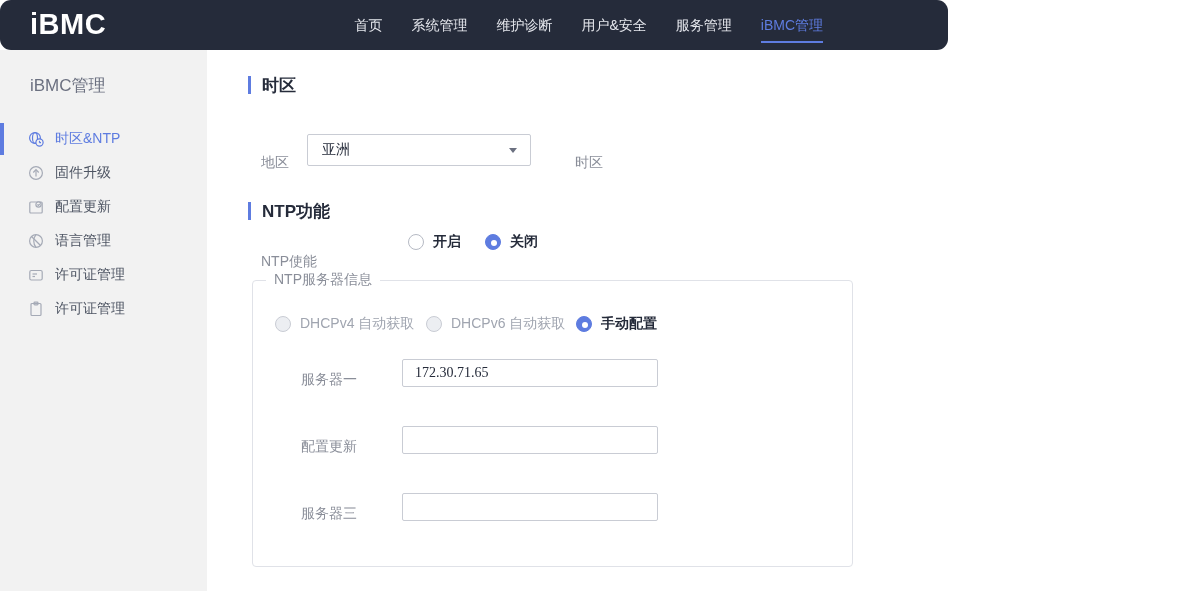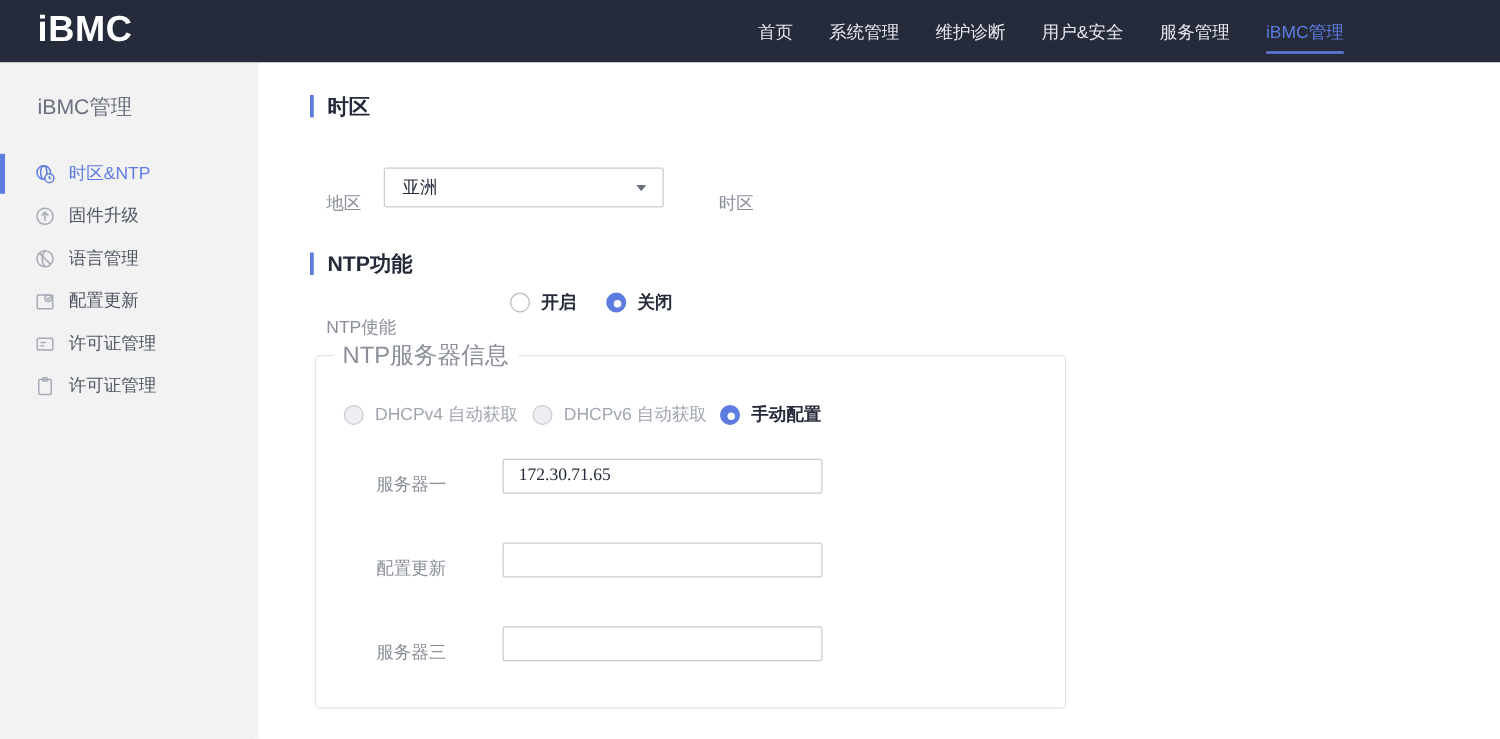--- a/index.html
+++ b/index.html
@@ -1,21 +1,21 @@
 <!DOCTYPE html>
 <html><head>
 <meta charset="utf-8">
 <style>
   * { margin:0; padding:0; box-sizing:border-box; }
   html,body { width:1200px; height:591px; }
   body { font-family:"Liberation Sans","DejaVu Sans",sans-serif; background:#fff; }
   #page { position:relative; width:1200px; height:591px; overflow:hidden; background:#fff; }
 
   
-  .topbar { position:absolute; left:0; top:0; width:1200px; height:50px; background:#252b3a; display:flex; align-items:center; }
+  .topbar { position:absolute; left:0; top:0; width:948px; height:50px; background:#252b3a; display:flex; align-items:center;border-radius:11px; }
   .logo { position:absolute; left:30px; top:0; height:50px; line-height:48px; color:#ffffff; font-size:29px; font-weight:700; letter-spacing:0.5px; }
   .topnav { position:absolute; right:125px; top:0; height:50px; display:flex; align-items:center; gap:29px; }
   .topnav-item { position:relative; height:50px; line-height:50px; color:#e6e8ee; font-size:14px; cursor:pointer; white-space:nowrap; }
   .topnav-item.active { color:#5e7ce0; }
   .topnav-item.active::after { content:""; position:absolute; left:0; right:0; bottom:7px; height:2px; background:#5e7ce0; }
 
   
   .sidebar { position:absolute; left:0; top:50px; width:207px; height:541px; background:#f2f2f2; }
   .sidebar-title { position:absolute; left:30px; top:24px; font-size:17px; color:#6b7080; }
   .side-menu { position:absolute; left:0; top:72px; width:207px; }
@@ -51,21 +51,21 @@
   .radio.checked { background:#5e7ce0; border-color:#5e7ce0; }
   .radio.checked::after { content:""; position:absolute; left:5px; top:5px; width:6px; height:6px; border-radius:50%; background:#fff; }
   .radio.disabled { background:#eceef2; border-color:#c9ccd4; cursor:default; }
   .radio-group { position:absolute; display:flex; align-items:center; }
   .radio-group .rlbl { margin-left:9px; font-size:14px; color:#252b3a; font-weight:600; white-space:nowrap; }
   .radio-group .rlbl.dis { color:#a0a5b0; font-weight:400; }
   .rg-on { left:201px; top:183px; }
   .rg-off { left:278px; top:183px; }
 
   .ntp-fieldset { position:absolute; left:45px; top:221px; width:601px; height:296px; border:1px solid #e0e2e8; border-radius:4px; }
-  .ntp-fieldset legend { margin-left:13px; padding:0 8px; font-size:19px; color:#8a8e99; }
+  .ntp-fieldset legend { margin-left:13px; padding:0 8px; font-size:14px; color:#8a8e99; }
   .rg-dhcp4 { left:22px; top:26px; }
   .rg-dhcp6 { left:173px; top:26px; }
   .rg-manual { left:323px; top:26px; }
 
   .srv-label { position:absolute; font-size:14px; color:#8a8e99; white-space:nowrap; }
   .srv-input { position:absolute; left:149px; width:256px; height:28px; border:1px solid #c9ccd4; border-radius:2px; background:#fff; font-size:14px; color:#252b3a; padding:0 12px; font-family:Liberation Serif, serif; outline:none; }
   .sl1 { left:48px; top:82px; } .si1 { top:70px; }
   .sl2 { left:48px; top:149px; } .si2 { top:137px; }
   .sl3 { left:48px; top:216px; } .si3 { top:204px; }
 
@@ -113,37 +113,37 @@
               <line x1="8" y1="11.5" x2="8" y2="5"></line>
               <polyline points="5.3,7.5 8,4.7 10.7,7.5"></polyline>
           </svg>
           </span>
         <span class="lbl">固件升级</span>
       </div>
 
       <div class="side-item">
         <span class="icon">
           <svg width="16" height="16" viewBox="0 0 16 16" fill="none" stroke="currentColor" stroke-width="1.2">
+            <rect x="1.8" y="3" width="12.4" height="11" rx="1"></rect>
+              <circle cx="10.5" cy="5.5" r="2.6" fill="#f2f2f2"></circle>
+              <polyline points="9.3,5.5 10.5,6.5 11.8,4.8"></polyline>
+          </svg>
+          </span>
+        <span class="lbl">配置更新</span>
+      </div>
+
+      <div class="side-item">
+        <span class="icon">
+          <svg width="16" height="16" viewBox="0 0 16 16" fill="none" stroke="currentColor" stroke-width="1.2">
             <circle cx="8" cy="8" r="6.4"></circle>
               <path d="M3.5 3.5 L12.5 12.5"></path>
               <path d="M8 1.6 C5 5 5 11 8 14.4"></path>
           </svg>
           </span>
         <span class="lbl">语言管理</span>
-      </div>
-
-      <div class="side-item">
-        <span class="icon">
-          <svg width="16" height="16" viewBox="0 0 16 16" fill="none" stroke="currentColor" stroke-width="1.2">
-            <rect x="1.8" y="3" width="12.4" height="11" rx="1"></rect>
-              <circle cx="10.5" cy="5.5" r="2.6" fill="#f2f2f2"></circle>
-              <polyline points="9.3,5.5 10.5,6.5 11.8,4.8"></polyline>
-          </svg>
-          </span>
-        <span class="lbl">配置更新</span>
       </div>
 
       <div class="side-item">
         <span class="icon">
           <svg width="16" height="16" viewBox="0 0 16 16" fill="none" stroke="currentColor" stroke-width="1.2">
             <rect x="1.8" y="3.5" width="12.4" height="9.5" rx="1.5"></rect>
               <line x1="4.5" y1="7" x2="9" y2="7"></line>
               <line x1="4.5" y1="9.5" x2="7" y2="9.5"></line>
           </svg>
           </span>

